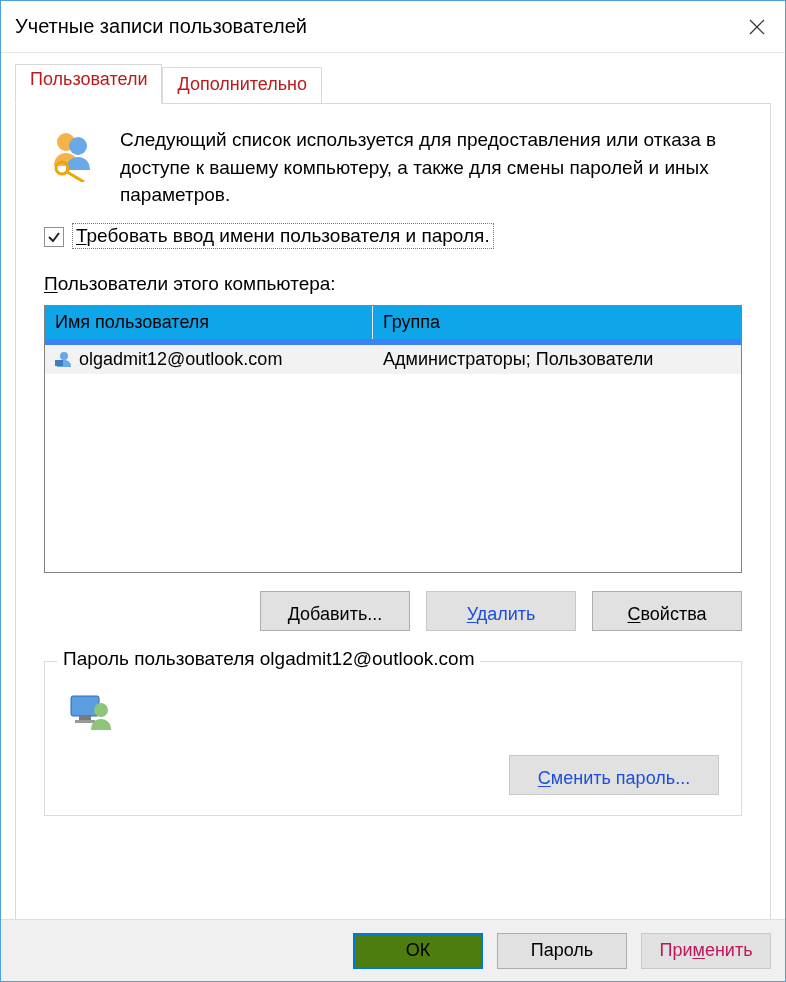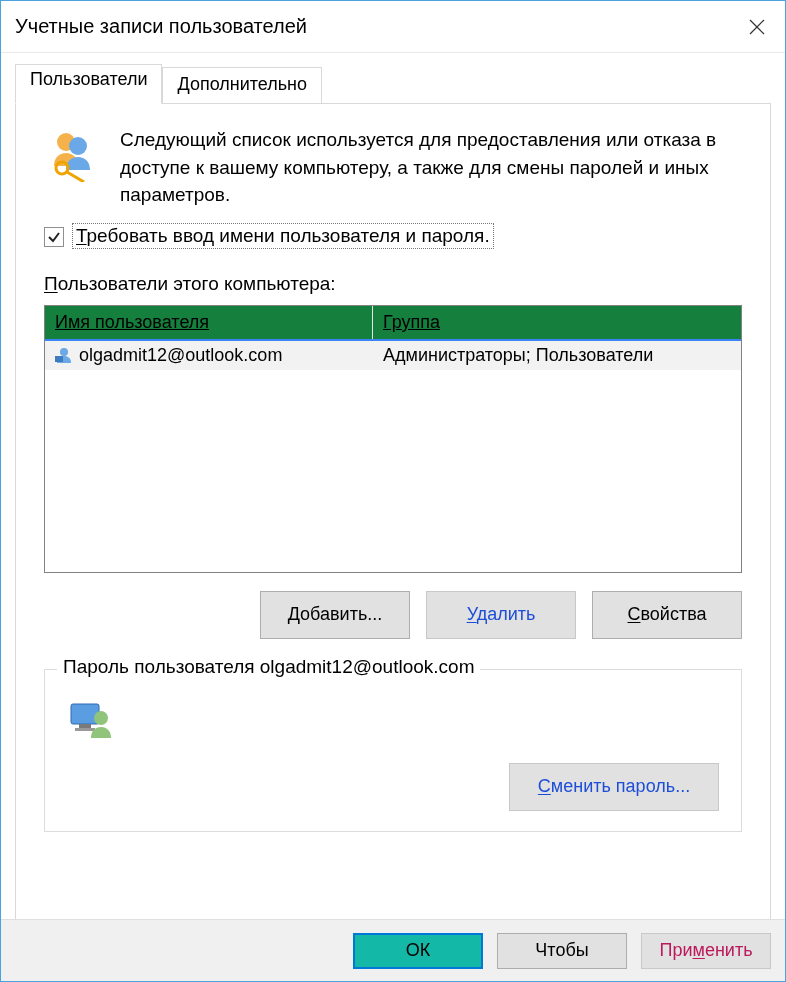--- a/index.html
+++ b/index.html
@@ -37,21 +37,21 @@
   .tabstrip {
     display: flex;
     position: relative;
     bottom: -1px;
   }
   .tab {
     border: 1px solid #d9d9d9;
     background: #fff;
     padding: 6px 14px 8px 14px;
     font-size: 18px;
-    color: #000000;
+    color: #b91c1c;
     position: relative;
   }
   .tab.active {
     border-bottom-color: #fff;
     z-index: 2;
     padding-top: 4px;
     margin-top: 0px;
   }
   .tab.inactive {
     margin-top: 3px;
@@ -86,23 +86,22 @@
   
   .list-label { font-size: 19px; margin-bottom: 10px; }
   .listview {
     border: 1px solid #828282;
     height: 268px;
     background: #fff;
     overflow: hidden;
   }
   .lv-header {
     display: flex;
-    background: #15803d;
-    border-bottom: 2px solid #3b82f6;
-    text-decoration: underline;
+    background: #0ea5e9;
+    border-bottom: 6px solid #3b82f6;
   }
   .lv-col {
     padding: 6px 10px;
     font-size: 18px;
     border-right: 1px solid #e6e6e6;
   }
   .lv-col.c1 { width: 328px; }
   .lv-col.c2 { flex: 1; border-right: none; }
   .lv-row {
     display: flex;
@@ -117,21 +116,21 @@
 
   
   .btn-row {
     display: flex;
     justify-content: flex-end;
     gap: 16px;
     margin-top: 18px;
   }
   .btn {
     min-width: 150px;
-    height: 48px;
+    height: 40px;
     padding: 12px 18px;
     font-size: 18px;
     font-family: inherit;
     background: #e1e1e1;
     border: 1px solid #adadad;
     color: #000;
   }
   .btn.disabled {
     color: #1d4ed8;
     background: #e1e1e1;
@@ -171,21 +170,21 @@
     padding: 0 14px;
   }
   .fbtn {
     min-width: 130px; height: 36px;
     font-size: 18px; font-family: inherit;
     background: #e1e1e1;
     border: 1px solid #adadad;
   }
   .fbtn.primary {
     border: 2px solid #0078d7;
-    background: #14b8a6;
+    background: #4d7c0f;
   }
   .fbtn.disabled { color: #be185d; border-color: #c8c8c8; }
 </style>
 </head>
 <body>
 
 <div class="titlebar">
   <div class="title-text">Учетные записи пользователей</div>
   <button class="close-btn" aria-label="close">
     <svg width="16" height="16" viewBox="0 0 16 16">
@@ -270,15 +269,15 @@
       <div class="group-btn-row">
         <button class="btn wide disabled"><span class="u">С</span><span>менить пароль...</span></button>
       </div>
     </div>
 
   </div>
 </div>
 
 <div class="footer">
   <button class="fbtn primary">ОК</button>
-  <button class="fbtn">Чтобы</button>
+  <button class="fbtn">Пароль</button>
   <button class="fbtn disabled"><span>При</span><span class="u">м</span><span>енить</span></button>
 </div>
 
 </body></html>

